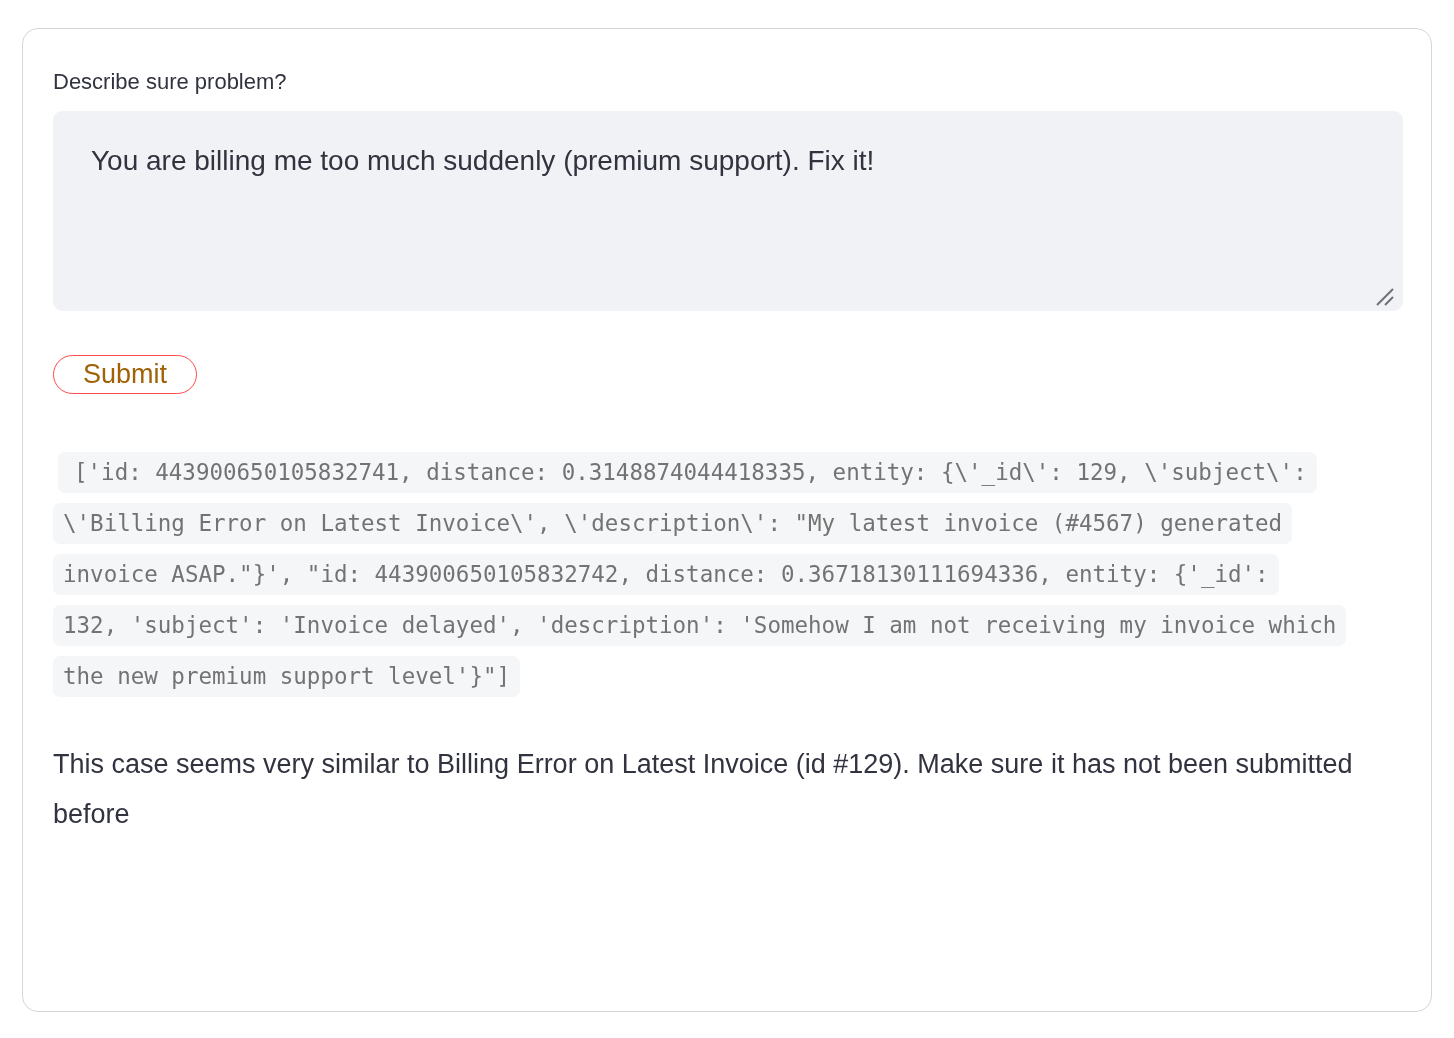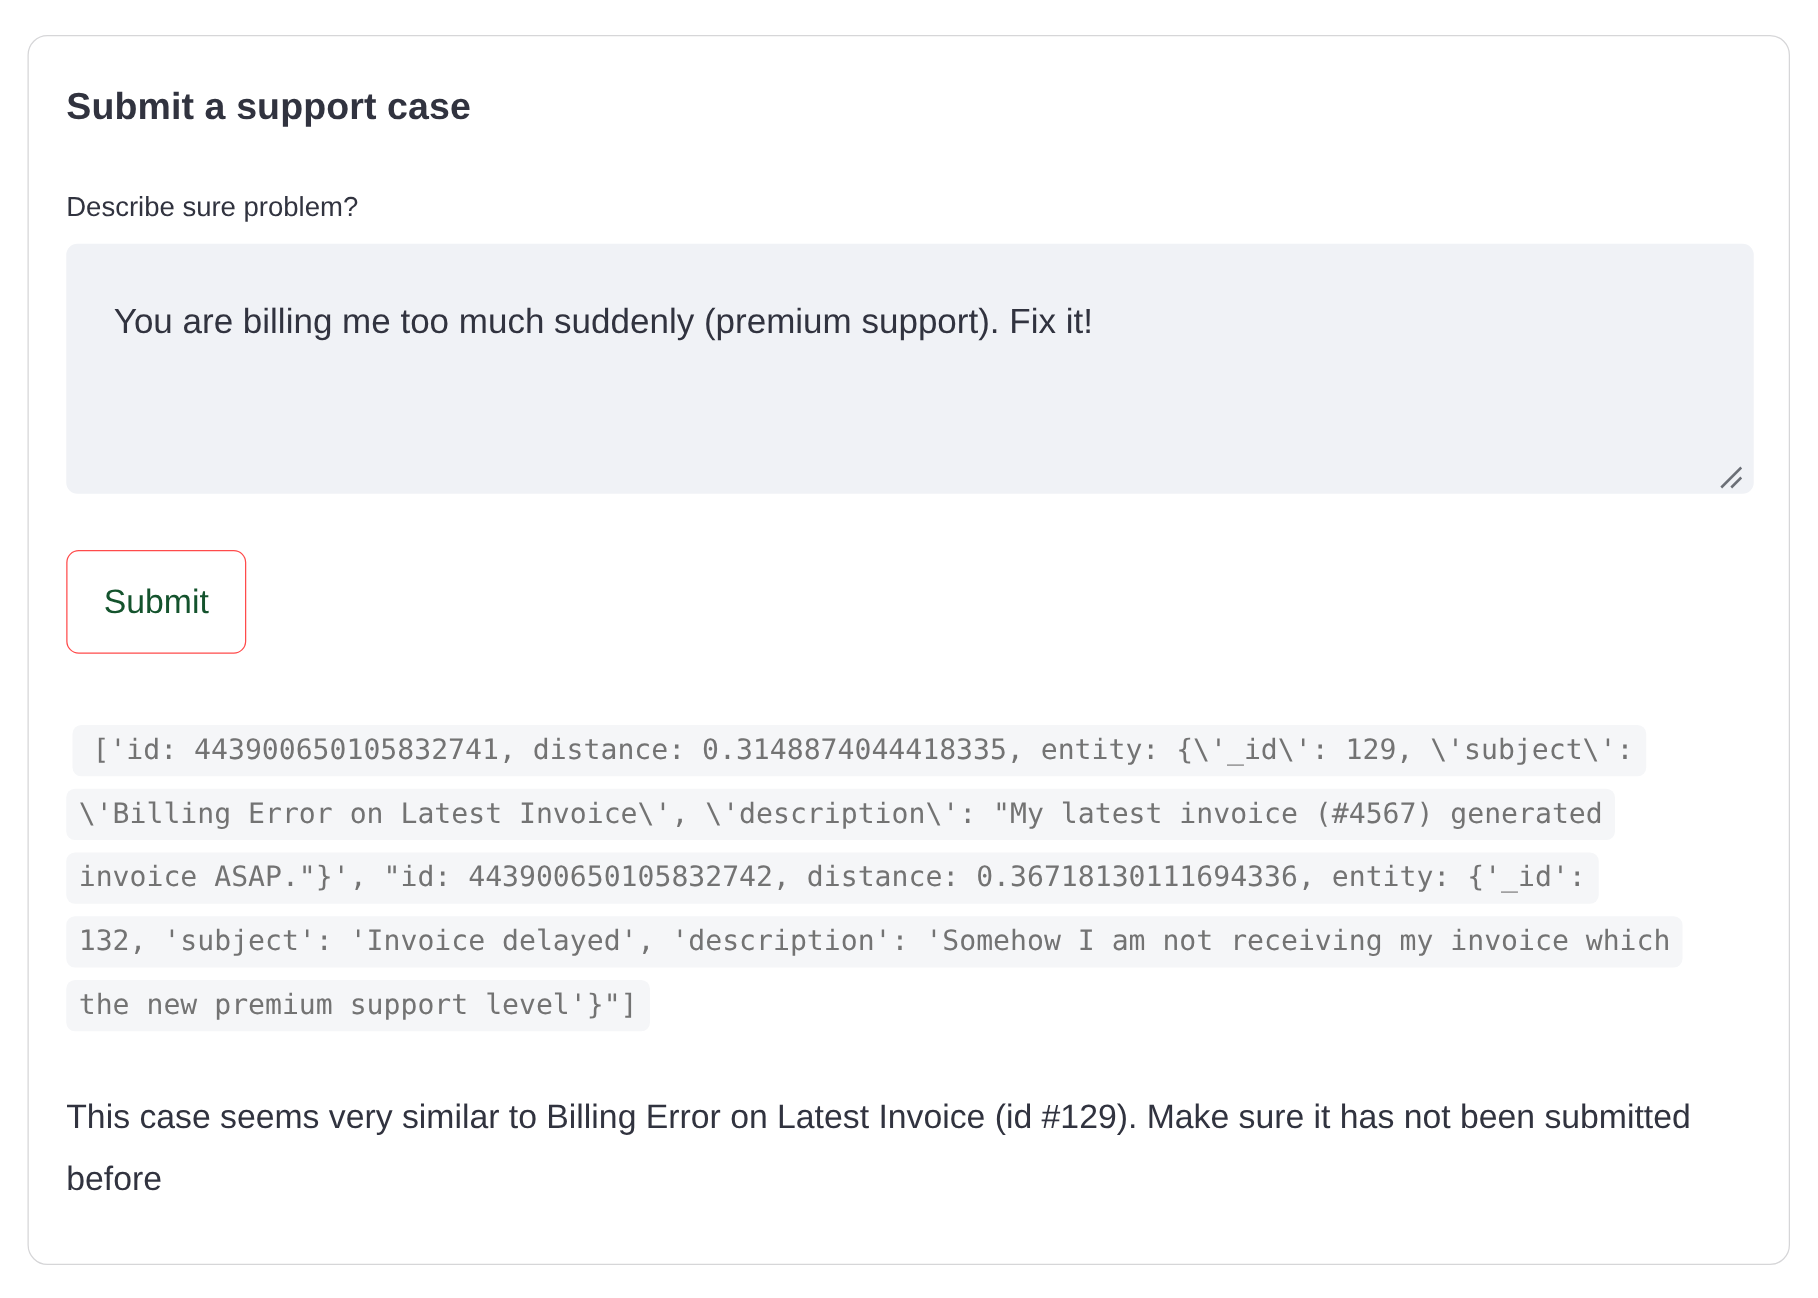--- a/index.html
+++ b/index.html
@@ -46,43 +46,43 @@
     margin-bottom: 40px;
   }
   .problem-textarea {
     width: 1350px;
     height: 200px;
     background: #f0f2f6;
     border: none;
     outline: none;
     border-radius: 9px;
     resize: none;
-    padding: 44px 38px;
+    padding: 32px 38px;
     font-family: "Liberation Sans", sans-serif;
     font-size: 28px;
     color: #31333F;
     line-height: 1.3;
   }
   .resize-handle {
     position: absolute;
     right: 8px;
     bottom: 8px;
     width: 22px;
     height: 22px;
     pointer-events: none;
   }
   .submit-btn {
     display: inline-block;
     background: #ffffff;
     border: 1px solid #ff4b4b;
-    color: #14532d;
-    border-radius: 10px;
+    color: #a16207;
+    border-radius: 21px;
     font-family: "Liberation Sans", sans-serif;
     font-size: 27px;
-    padding: 25px 29px;
+    padding: 3px 29px;
     cursor: pointer;
     margin-bottom: 52px;
   }
   .code-block {
     margin-bottom: 38px;
   }
   .code-line {
     height: 51px;
     line-height: 51px;
     white-space: nowrap;
@@ -108,21 +108,20 @@
     color: #31333F;
     max-width: 1350px;
   }
 </style>
 </head>
 <body>
 
 <div class="page">
   <div class="card">
 
-    <h1 class="card-title">Submit a support case</h1>
 
     <label class="field-label">Describe sure problem?</label>
 
     <div class="textarea-wrap">
       <textarea class="problem-textarea" style="">You are billing me too much suddenly (premium support). Fix it!</textarea>
       <svg class="resize-handle" viewBox="0 0 22 22" xmlns="http://www.w3.org/2000/svg">
         <line x1="4" y1="20" x2="20" y2="4" stroke="#6b6f76" stroke-width="2"></line>
         <line x1="12" y1="20" x2="20" y2="12" stroke="#6b6f76" stroke-width="2"></line>
       </svg>
     </div>

